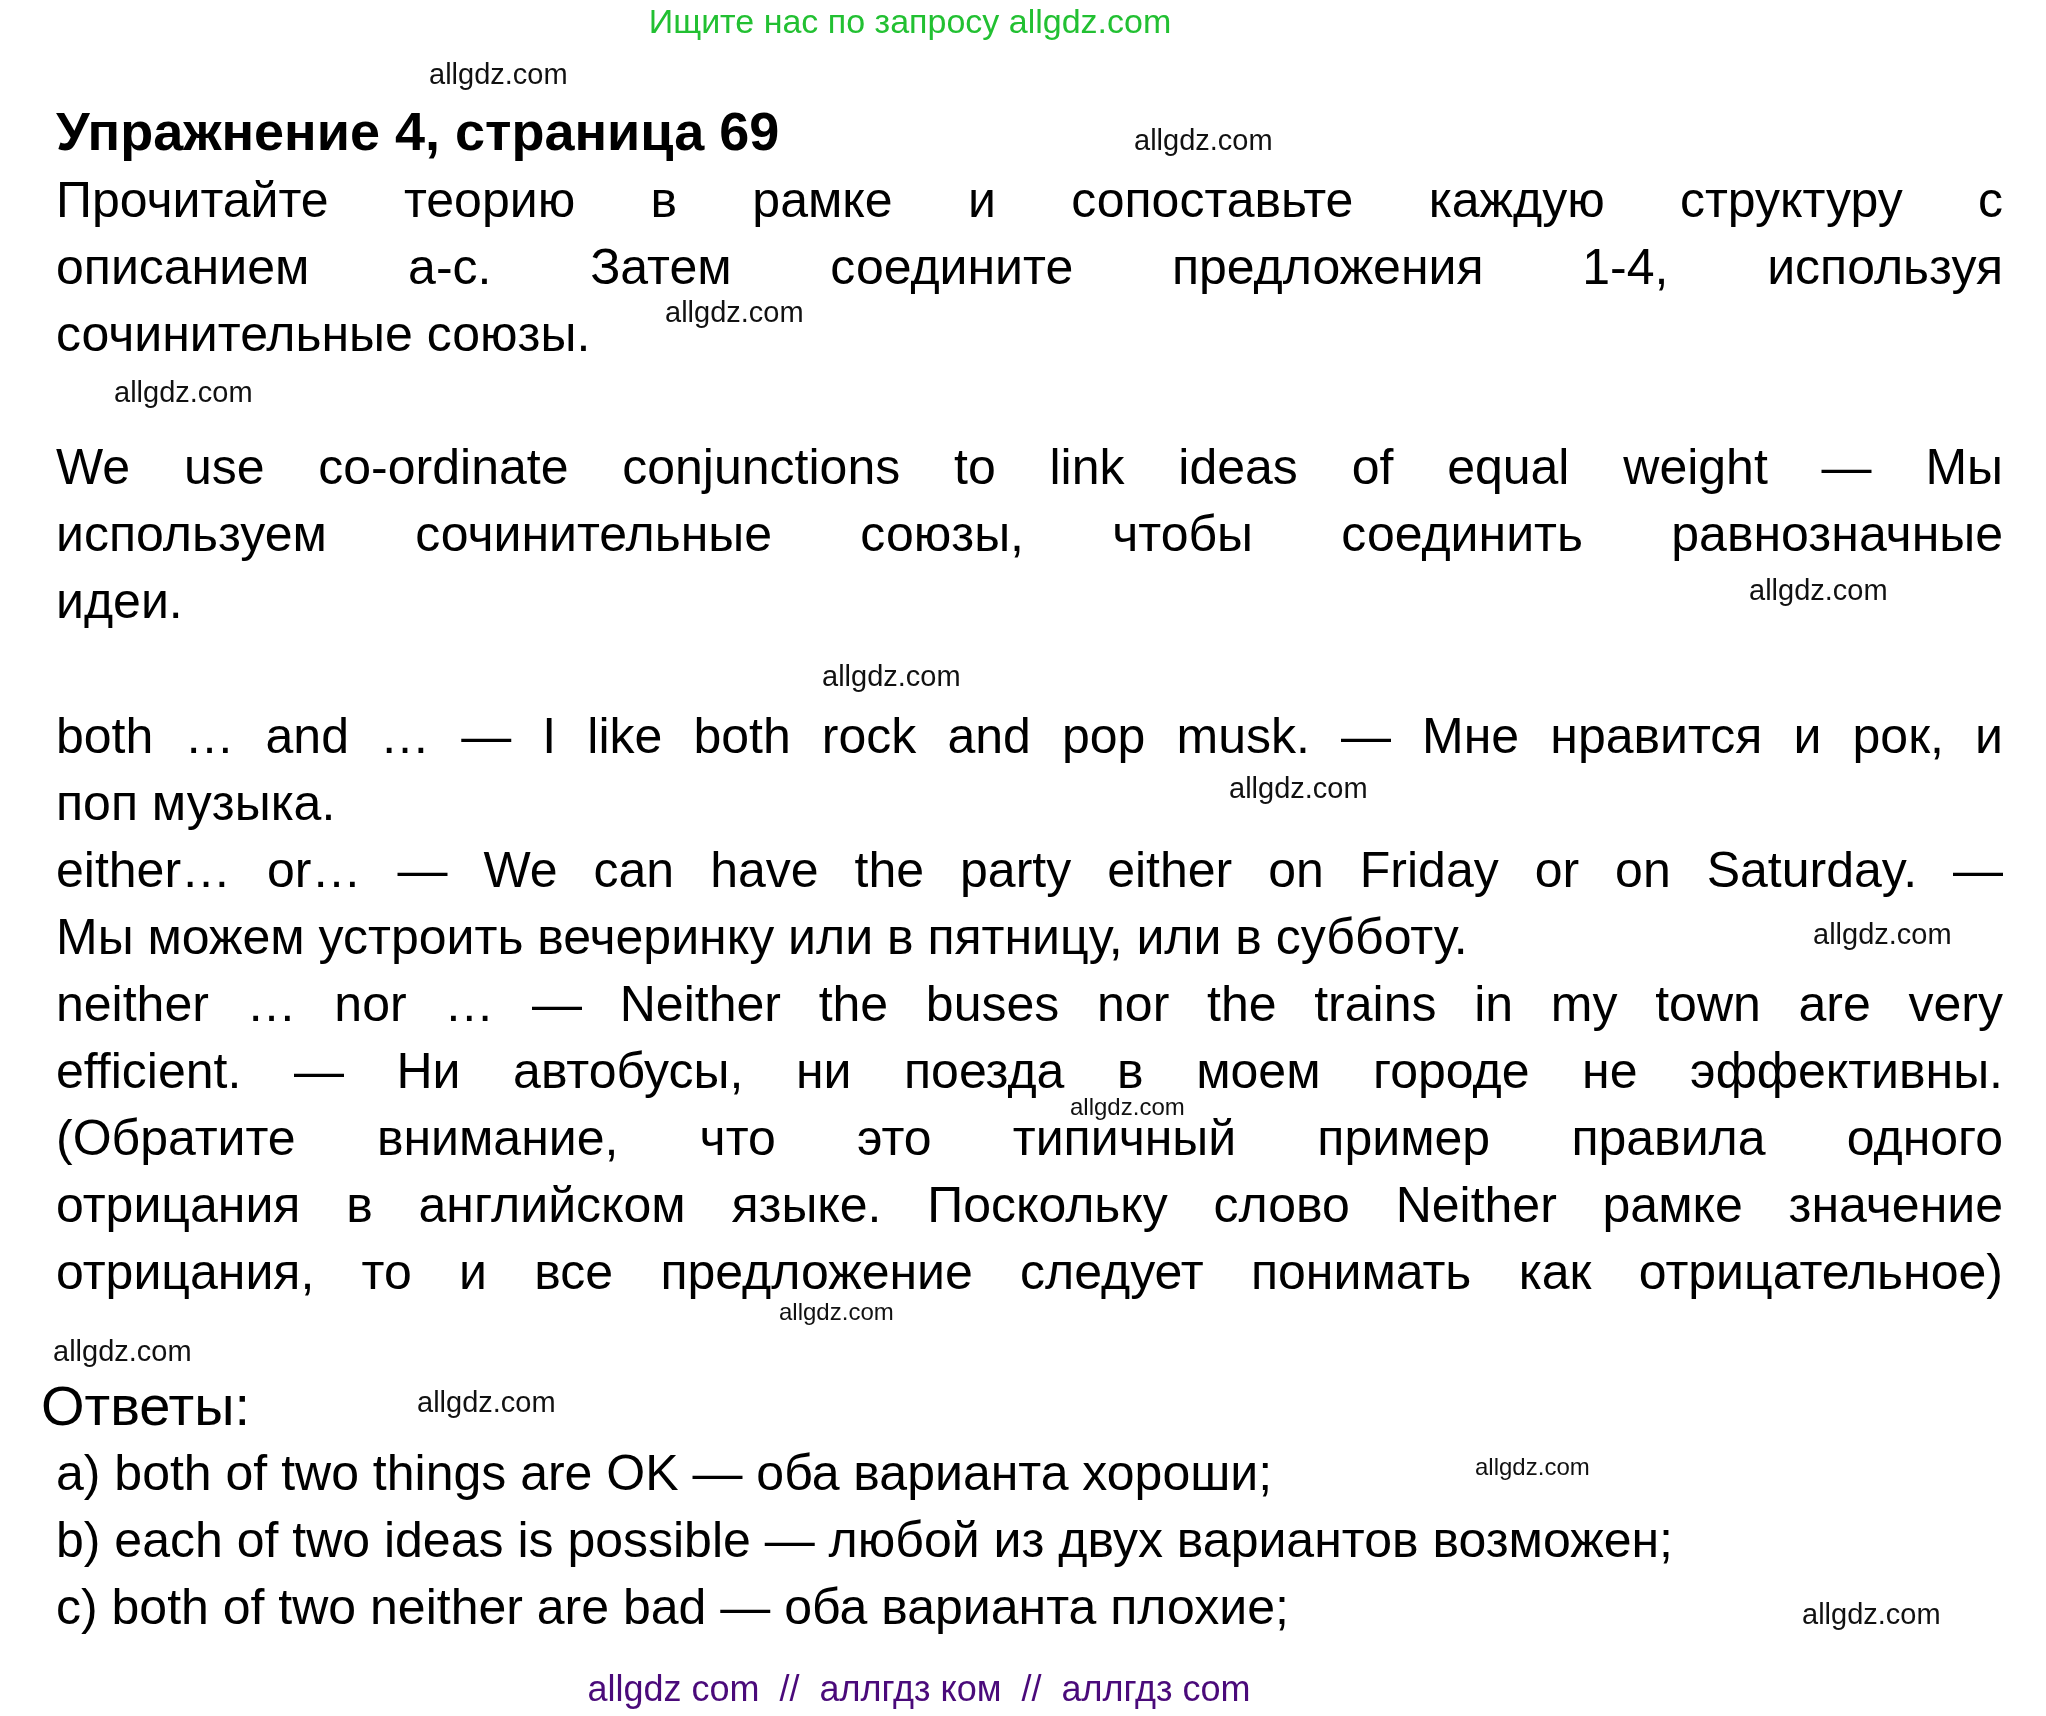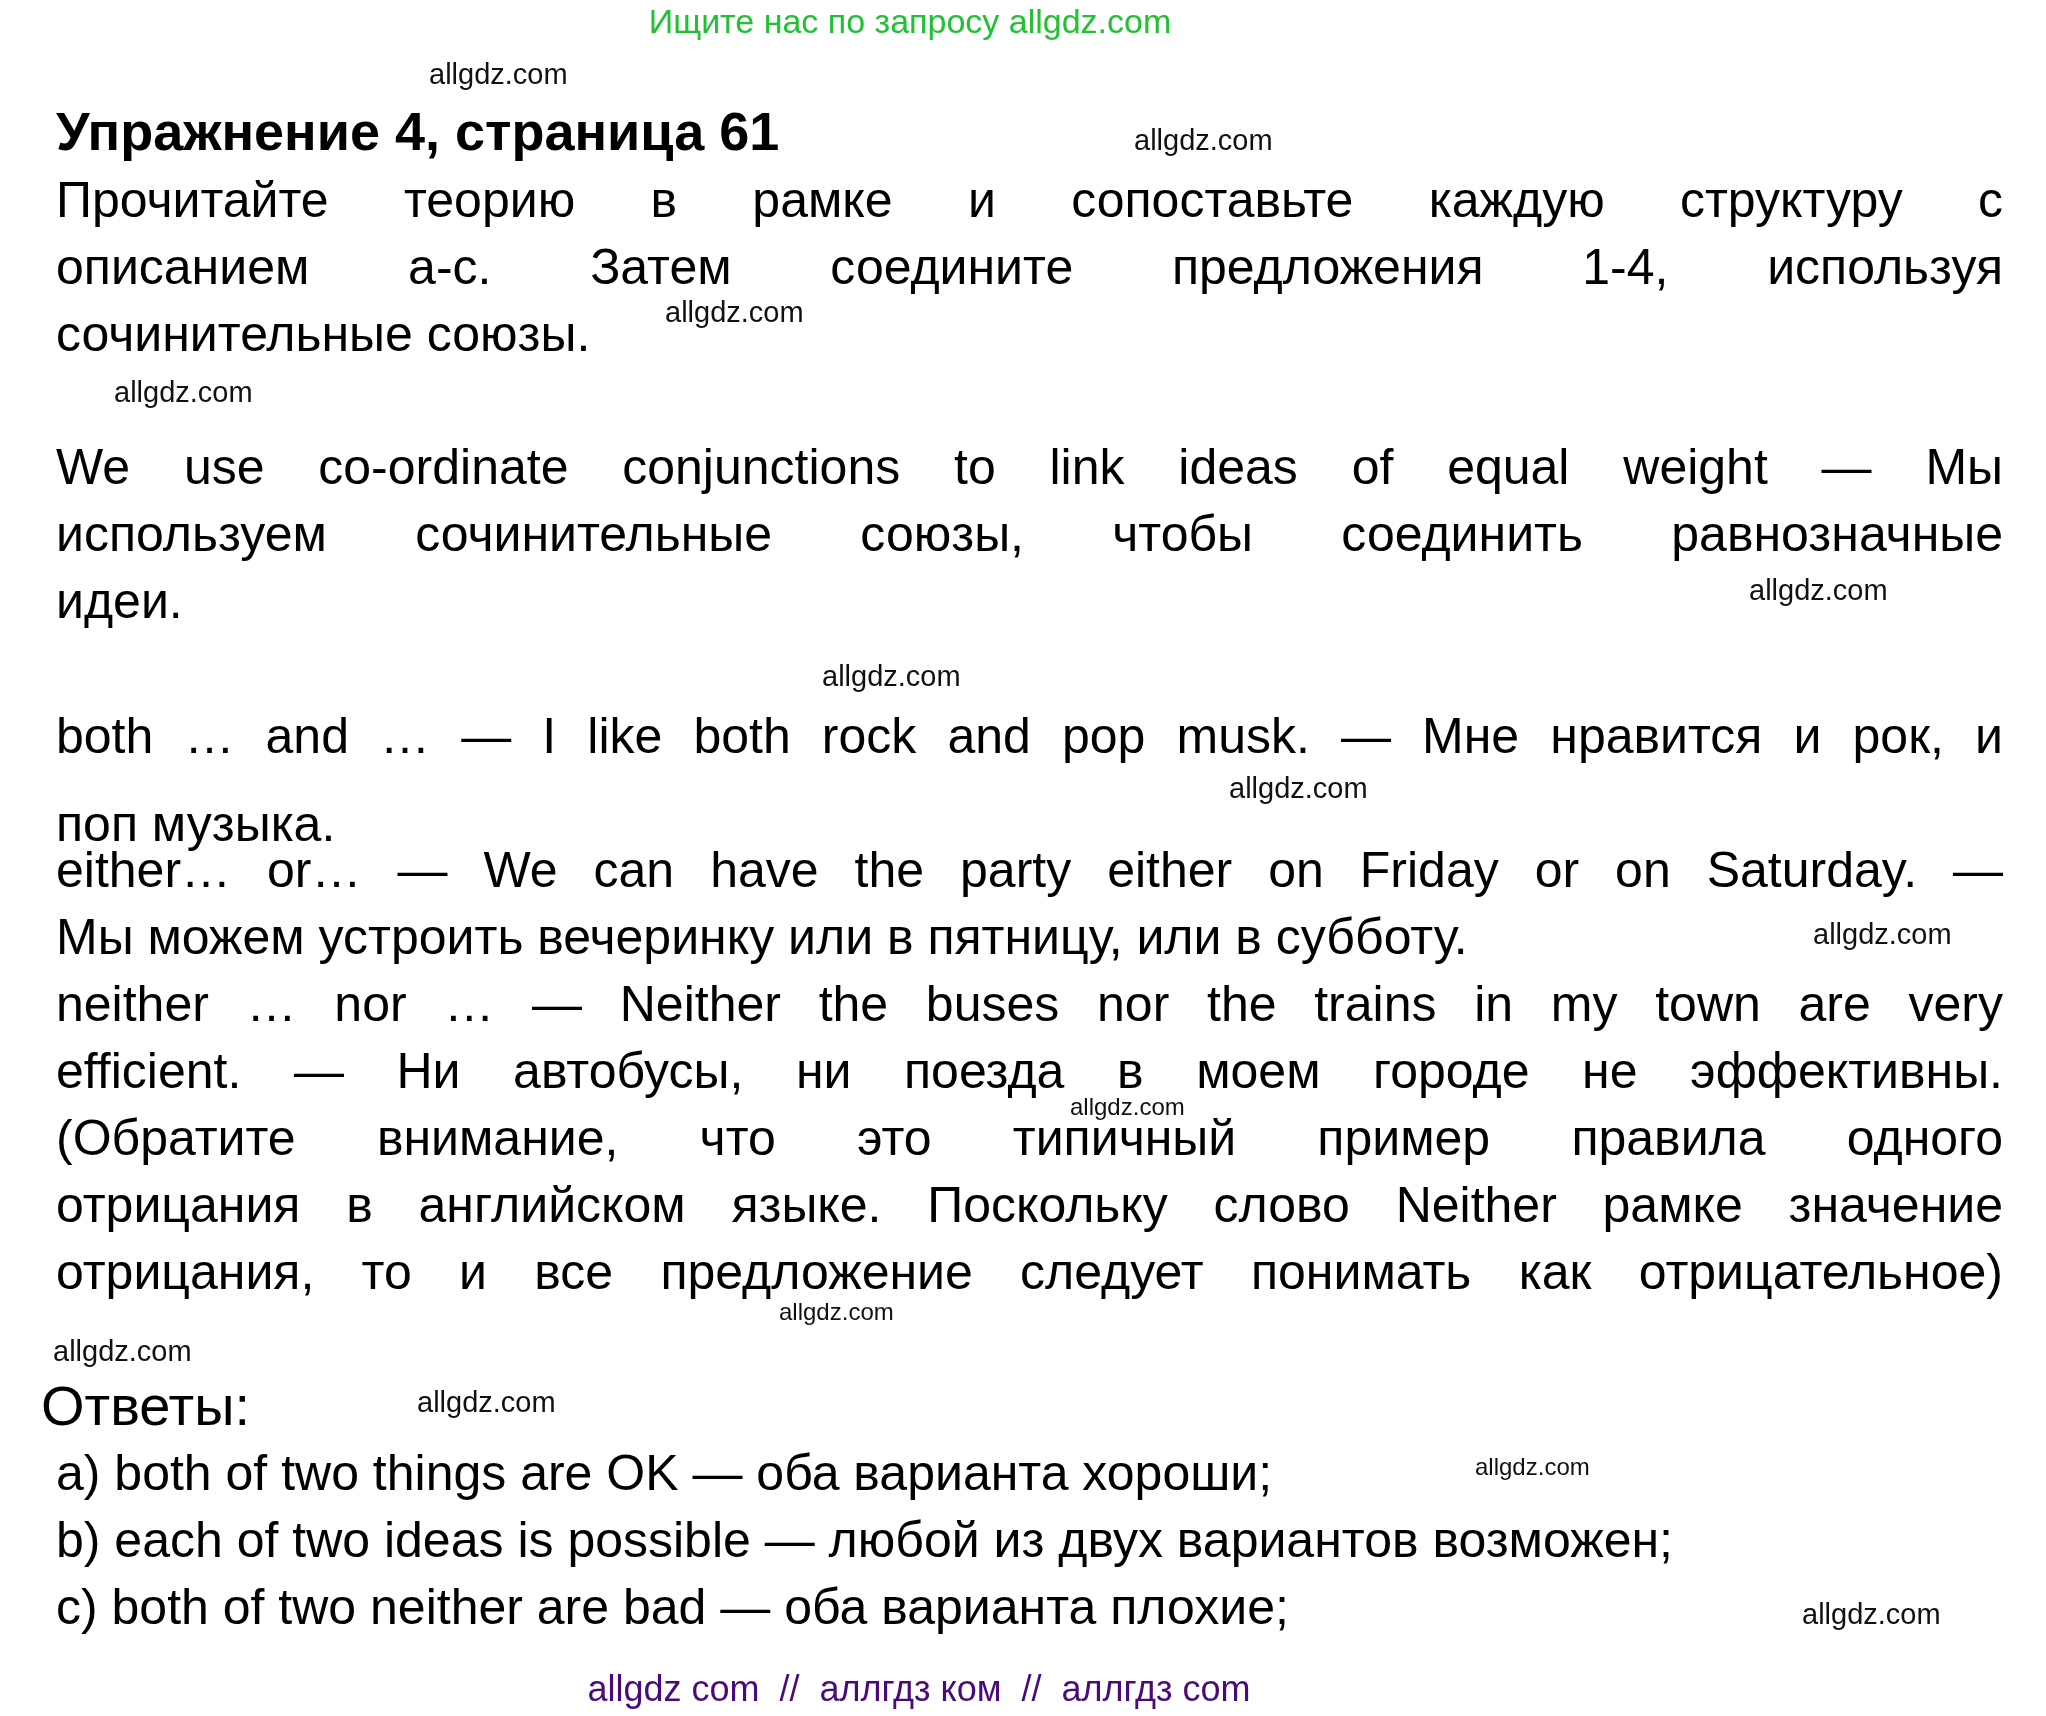--- a/index.html
+++ b/index.html
@@ -12,42 +12,42 @@
   .wm{position:absolute;font-size:29px;color:#111;white-space:nowrap;}
   .wm.small{font-size:24px;}
   .footer{position:absolute;left:0;width:1838px;text-align:center;top:1668px;font-size:36px;color:#4a0a7a;}
 </style>
 </head>
 <body>
 
 <div class="abs hdr">Ищите нас по запросу allgdz.com</div>
 
 <div class="wm" style="left:429px;top:58px;">allgdz.com</div>
-<div class="abs title">Упражнение 4, страница 61</div>
+<div class="abs title">Упражнение 4, страница 69</div>
 <div class="wm" style="left:1134px;top:124px;">allgdz.com</div>
 
 <div>
   <div class="line" style="top:170px;">Прочитайте теорию в рамке и сопоставьте каждую структуру с</div>
   <div class="line" style="top:237px;">описанием a-c. Затем соедините предложения 1-4, используя</div>
   <div class="line last" style="top:304px;">сочинительные союзы.</div>
 </div>
 <div class="wm" style="left:665px;top:296px;">allgdz.com</div>
 <div class="wm" style="left:114px;top:376px;">allgdz.com</div>
 
 <div>
   <div class="line" style="top:437px;">We use co-ordinate conjunctions to link ideas of equal weight — Мы</div>
   <div class="line" style="top:504px;">используем сочинительные союзы, чтобы соединить равнозначные</div>
   <div class="line last" style="top:571px;">идеи.</div>
 </div>
 <div class="wm" style="left:1749px;top:574px;">allgdz.com</div>
 <div class="wm" style="left:822px;top:660px;">allgdz.com</div>
 
 <div>
   <div class="line" style="top:706px;">both … and … — I like both rock and pop musk. — Мне нравится и рок, и</div>
-  <div class="line last" style="top:773px;margin-top:21px;">поп музыка.</div>
+  <div class="line last" style="top:773px;">поп музыка.</div>
   <div class="line" style="top:840px;">either… or… — We can have the party either on Friday or on Saturday. —</div>
   <div class="line last" style="top:907px;">Мы можем устроить вечеринку или в пятницу, или в субботу.</div>
   <div class="line" style="top:974px;">neither … nor … — Neither the buses nor the trains in my town are very</div>
   <div class="line" style="top:1041px;">efficient. — Ни автобусы, ни поезда в моем городе не эффективны.</div>
   <div class="line" style="top:1108px;">(Обратите внимание, что это типичный пример правила одного</div>
   <div class="line" style="top:1175px;">отрицания в английском языке. Поскольку слово Neither рамке значение</div>
   <div class="line" style="top:1242px;">отрицания, то и все предложение следует понимать как отрицательное)</div>
 </div>
 <div class="wm" style="left:1229px;top:772px;">allgdz.com</div>
 <div class="wm" style="left:1813px;top:918px;">allgdz.com</div>

